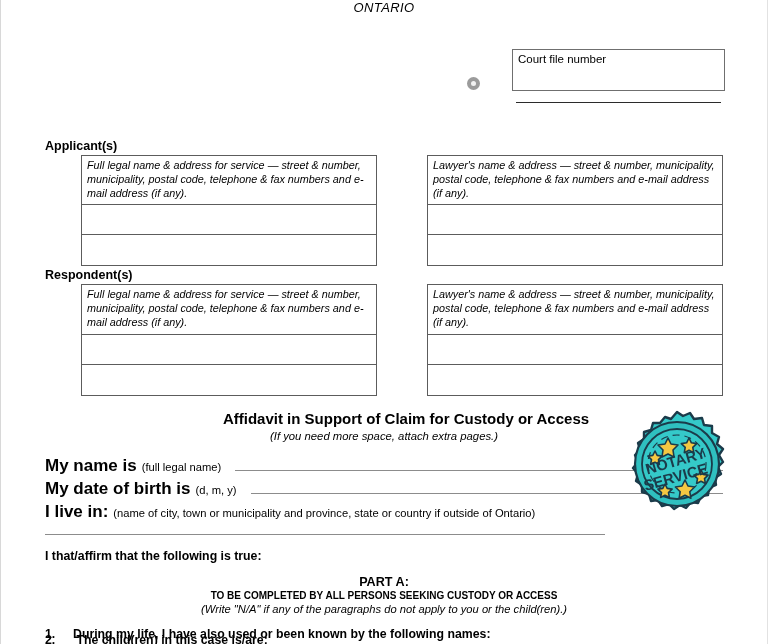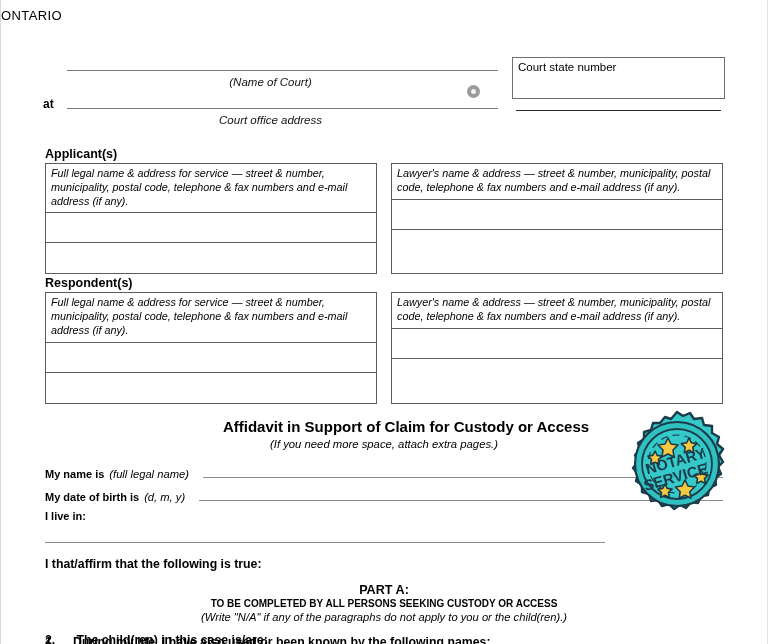--- a/index.html
+++ b/index.html
@@ -25,24 +25,24 @@
     width: 768px;
     height: 644px;
     background: #ffffff;
     border-left: 1px solid #d8d8d8;
     border-right: 1px solid #e2e2e2;
     overflow: hidden;
   }
 
   
   .ontario-title {
-    text-align: left;
+    text-align: center;
+    font-style: italic;
     font-size: 13px;
     letter-spacing: 0.4px;
-    padding-top: 8px;
   }
 
   .header-row {
     position: relative;
     height: 122px;
   }
 
   .court-block {
     position: absolute;
     left: 42px;
@@ -132,20 +132,21 @@
     margin-bottom: 2px;
   }
   .party-tables {
     display: flex;
     gap: 14px;
     margin: 0 44px 0 44px;
   }
   .party-table {
     flex: 1;
     border: 1.2px solid #5c5c5c;
+    margin-left: 36px;
   }
   .party-table .hdr {
     border-bottom: 1.2px solid #5c5c5c;
     padding: 3px 5px 4px 5px;
     font-style: italic;
     font-size: 10.8px;
     line-height: 1.28;
   }
   .party-table .blank {
     height: 30px;
@@ -172,25 +173,24 @@
   
   .fields { margin: 14px 44px 0 44px; }
   .field-row {
     position: relative;
     display: flex;
     align-items: baseline;
     height: 23px;
   }
   .field-label {
     font-weight: bold;
-    font-size: 11px;
+    font-size: 17px;
     white-space: nowrap;
   }
   .field-hint {
-    font-style: italic;
     font-weight: normal;
     font-size: 11.2px;
     margin-left: 5px;
     white-space: nowrap;
   }
   .field-rule {
     flex: 1;
     margin-left: 14px;
     border-bottom: 1.3px solid #8c8c8c;
     height: 14px;
@@ -249,37 +249,26 @@
 </style>
 </head>
 <body>
 
 <div class="page">
 
   <div class="ontario-title">ONTARIO</div>
 
   <div class="header-row">
 
-    <div class="court-block">
-      <div class="court-line-wrap">
-        <div class="court-rule"></div>
-        <div class="court-caption">(Name of Court)</div>
-      </div>
-      <div class="court-line-wrap">
-        <div class="at-label">at</div>
-        <div class="court-rule indent"></div>
-        <div class="court-caption">Court office address</div>
-      </div>
-    </div>
 
     <div class="dropdown-marker"></div>
 
     <div class="file-block">
       <div class="file-box">
-        <span>Court state number</span>
+        <span>Court file number</span>
       </div>
       <div class="date-rule"></div>
     </div>
 
   </div>
 
   <div class="party-section">
     <div class="party-label">Applicant(s)</div>
     <div class="party-tables">
       <div class="party-table">
@@ -323,20 +312,21 @@
     </div>
 
     <div class="field-row">
       <span class="field-label">My date of birth is</span>
       <span class="field-hint">(d, m, y)</span>
       <span class="field-rule"></span>
     </div>
 
     <div class="field-row wide">
       <span class="field-label">I live in:</span>
+      <span class="field-hint">(name of city, town or municipality and province, state or country if outside of Ontario)</span>
     </div>
     <div class="full-rule"></div>
 
     <div class="swear">I that/affirm that the following is true:</div>
   </div>
 
   <div class="seal">
     <svg viewBox="0 0 128 128" width="128" height="128" aria-hidden="true">
       <g>
 

